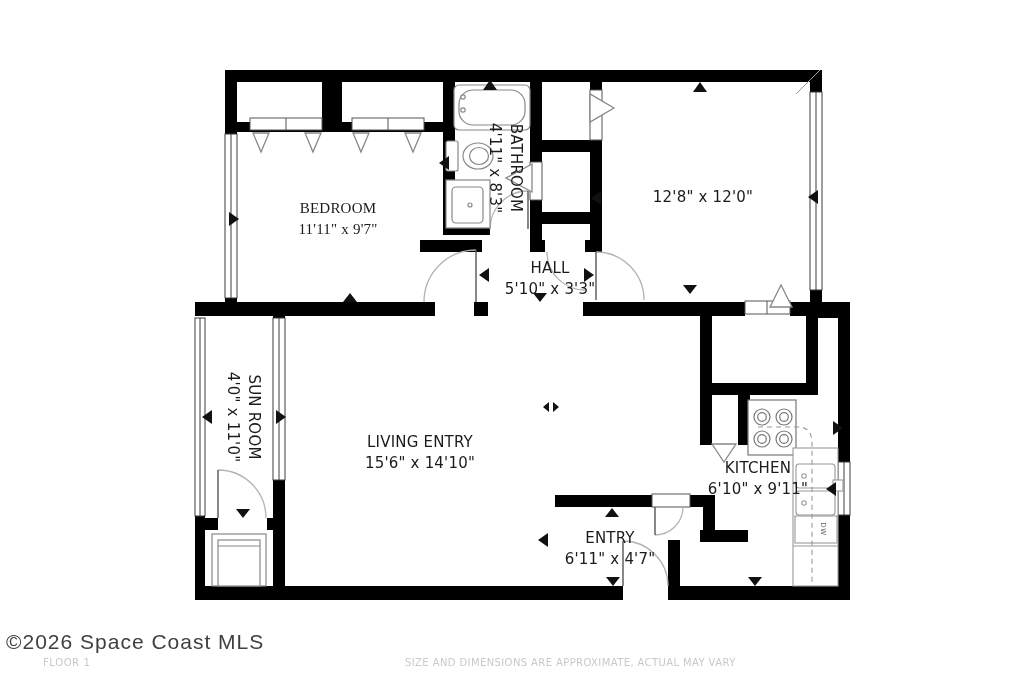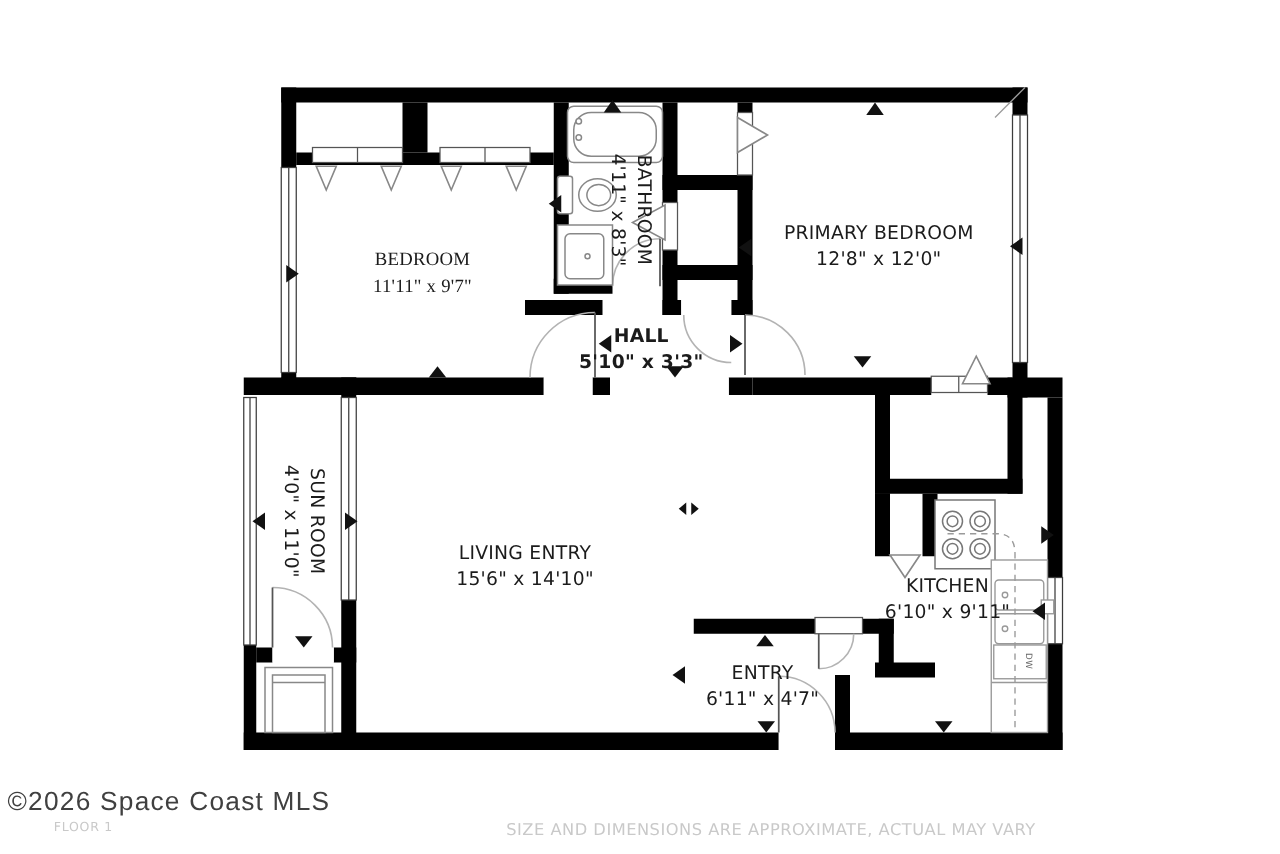--- a/index.html
+++ b/index.html
@@ -7,21 +7,21 @@
          font-family:"DejaVu Sans",sans-serif;}
   #plan-svg{position:absolute;left:0;top:0;}
   .room-label{position:absolute;transform:translate(-50%,-50%);text-align:center;
               color:#1b1b1b;font-size:15px;line-height:1.38;letter-spacing:.2px;white-space:nowrap;}
   .room-label.vertical{transform:translate(-50%,-50%) rotate(90deg);}
   .dw-label{position:absolute;transform:translate(-50%,-50%) rotate(90deg);
             font-size:7px;color:#666;letter-spacing:.5px;}
   .footer-copyright{position:absolute;left:6px;top:630px;font-size:21px;color:#404040;
                     letter-spacing:1px;font-family:Liberation Sans, sans-serif;}
   .footer-floor{position:absolute;left:43px;top:657px;font-size:10px;color:#c9c9c9;letter-spacing:.6px;}
-  .footer-disclaimer{position:absolute;left:405px;top:657px;font-size:13px;color:#c9c9c9;letter-spacing:.4px;}
+  .footer-disclaimer{position:absolute;left:405px;top:657px;font-size:10px;color:#c9c9c9;letter-spacing:.4px;}
 </style>
 </head>
 <body>
 
 <div id="stage">
 
   <svg id="plan-svg" width="1024" height="683" viewBox="0 0 1024 683">
 
     <g fill="#000" stroke="none">
 
@@ -215,24 +215,23 @@
 
   <div class="room-label" style="left:338px;top:219px;font-family:Liberation Serif, serif;">
     <div>BEDROOM</div>
     <div>11'11" x 9'7"</div>
   </div>
   <div class="room-label vertical" style="left:505px;top:168px;">
     <div>BATHROOM</div>
     <div>4'11" x 8'3"</div>
   </div>
   <div class="room-label" style="left:703px;top:197px;">
-    <div>PRIMARY BEDROOM</div>
     <div>12'8" x 12'0"</div>
   </div>
-  <div class="room-label" style="left:513px;top:279px;font-weight:bold;">
+  <div class="room-label" style="left:550px;top:279px;">
     <div>HALL</div>
     <div>5'10" x 3'3"</div>
   </div>
   <div class="room-label vertical" style="left:243px;top:417px;">
     <div>SUN ROOM</div>
     <div>4'0" x 11'0"</div>
   </div>
   <div class="room-label" style="left:420px;top:453px;">
     <div>LIVING ENTRY</div>
     <div>15'6" x 14'10"</div>

